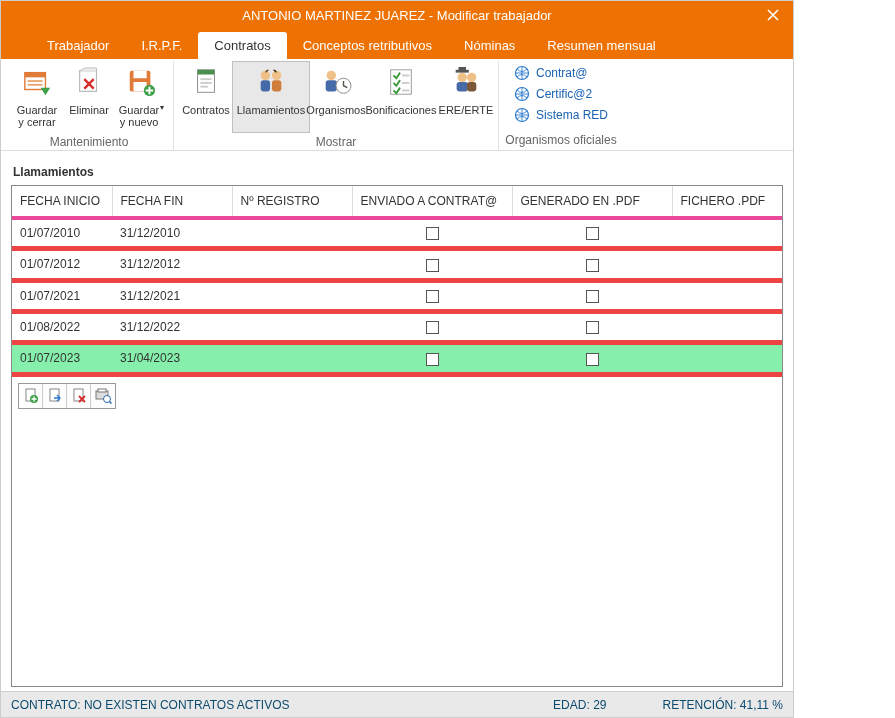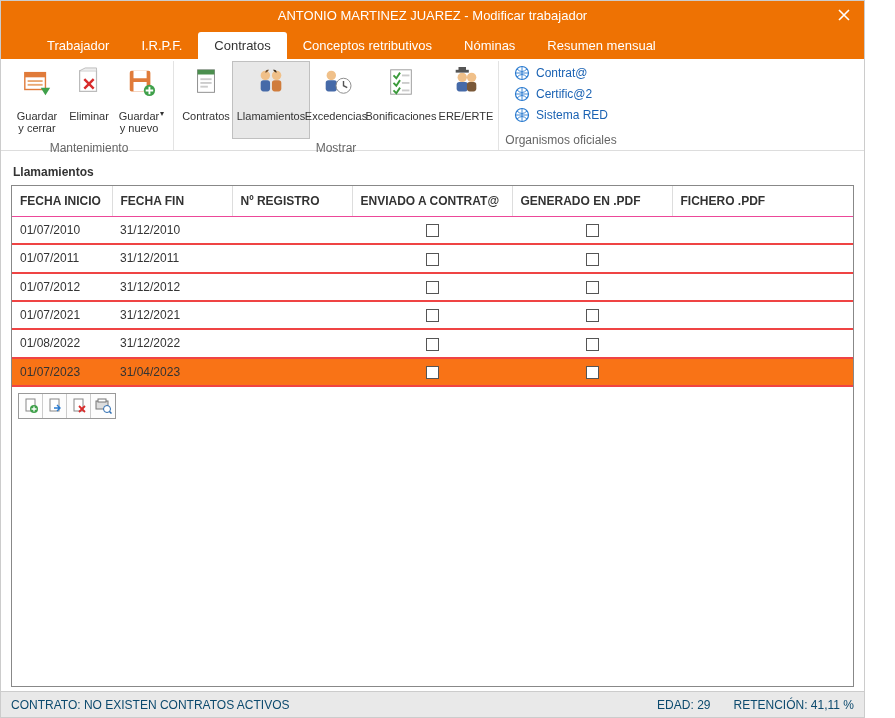--- a/index.html
+++ b/index.html
@@ -1,62 +1,62 @@
 <!DOCTYPE html>
 <html><head>
 <meta charset="utf-8">
 <style>
   * { box-sizing: border-box; }
   html, body { margin: 0; padding: 0; font-family: "Segoe UI", Tahoma, sans-serif; font-size: 12px; color: #333; background: #fff; }
-  .window { width: 865px; height: 718px; display: flex; flex-direction: column; border: 1px solid #ccc; position: relative; overflow: hidden; }
+  .window { width: 794px; height: 718px; display: flex; flex-direction: column; border: 1px solid #ccc; position: relative; overflow: hidden; }
 
   
   .titlebar { background: #ee7203; color: #fff; height: 28px; display: flex; align-items: center; justify-content: center; position: relative; }
   .titlebar .title { font-size: 13px; }
   .titlebar .close { position: absolute; right: 0; top: 0; width: 40px; height: 28px; display: flex; align-items: center; justify-content: center; font-size: 16px; cursor: pointer; }
 
   
   .tabsbar { background: #ee7203; display: flex; align-items: flex-end; height: 30px; padding-left: 30px; }
   .tab { color: #fff; padding: 6px 16px 6px 16px; font-size: 13px; cursor: pointer; }
   .tab.active { background: #fff; color: #333; border-radius: 3px 3px 0 0; }
 
   
   .ribbon { background: #fff; border-bottom: 1px solid #ddd; display: flex; gap: 0; height: 92px; padding: 2px 4px 0 4px; }
   .ribbon-group { display: flex; flex-direction: column; align-items: center; padding: 0 6px; border-right: 1px solid #e3e3e3; }
   .ribbon-group:last-child { border-right: none; }
   .ribbon-buttons { display: flex; align-items: flex-start; flex: 1; }
-  .ribbon-button { display: flex; flex-direction: column; align-items: center; justify-content: flex-start; width: 52px; padding: 4px 2px 2px 2px; cursor: pointer; text-align: center; line-height: 1.1; font-size: 11px; gap: 12px; border: 1px solid transparent; }
+  .ribbon-button { display: flex; flex-direction: column; align-items: center; justify-content: flex-start; width: 52px; padding: 4px 2px 2px 2px; cursor: pointer; text-align: center; line-height: 1.1; font-size: 11px; gap: 6px; border: 1px solid transparent; }
   .ribbon-button.selected { background: #e8e8e8; border-color: #c0c0c0; }
   .ribbon-button.wide { width: 78px; }
   .ribbon-button .icon { width: 32px; height: 32px; display: flex; align-items: center; justify-content: center; }
   .ribbon-button .lbl { min-height: 26px; display: flex; align-items: flex-start; justify-content: center; }
   .ribbon-group-label { font-size: 12px; color: #666; padding: 2px 0 3px 0; }
   .ribbon-links { display: flex; flex-direction: column; justify-content: flex-start; gap: 1px; padding: 2px 6px; }
   .ribbon-link { display: flex; align-items: center; gap: 6px; color: #1a62b3; font-size: 12px; cursor: pointer; padding: 1px 2px; border: 1px solid transparent; }
 
   
   .content { flex: 1; padding: 8px 10px 4px 10px; display: flex; flex-direction: column; overflow: hidden; }
   .section-title { font-weight: bold; font-size: 12px; margin: 6px 0 6px 2px; }
   .grid-wrapper { border: 1px solid #888; flex: 1; display: flex; flex-direction: column; overflow: hidden; background: #fff; }
   table.grid { border-collapse: collapse; width: 100%; table-layout: fixed; }
-  table.grid th { text-align: left; font-weight: bold; font-size: 12px; padding: 8px 8px; border-right: 1px solid #ddd; border-bottom: 1px solid #ec4899; background: #fff; }
+  table.grid th { text-align: left; font-weight: normal; font-size: 12px; padding: 8px 8px; border-right: 1px solid #ddd; border-bottom: 4px solid #ec4899; background: #fff; }
   table.grid th:last-child { border-right: none; }
-  table.grid td { padding: 6px 8px; border-bottom: 2px solid #ef4444; font-size: 12px; }
-  table.grid tr.selected td { background: #f97316; }
+  table.grid td { padding: 6px 8px; border-bottom: 5px solid #ef4444; font-size: 12px; }
+  table.grid tr.selected td { background: #86efac; }
   .chk { display: inline-block; width: 13px; height: 13px; border: 1px solid #555; background: #fff; vertical-align: middle; }
   .center { text-align: center; }
 
   
   .row-toolbar { display: flex; gap: 0; border: 1px solid #999; background: #fdfdfd; width: max-content; margin: 6px; }
   .row-toolbar .btn { width: 24px; height: 24px; display: flex; align-items: center; justify-content: center; cursor: pointer; border-right: 1px solid #ccc; }
   .row-toolbar .btn:last-child { border-right: none; }
 
   
   .statusbar { background: #e9e9e9; border-top: 1px solid #ccc; height: 26px; display: flex; align-items: center; justify-content: space-between; padding: 0 10px; font-size: 12px; color: #0c4a6e; }
-  .statusbar .right { display: flex; gap: 23px; }
+  .statusbar .right { display: flex; gap: 56px; }
 
   
   svg { display: block; }
 </style>
 </head>
 <body>
 
 <div class="window">
 
   <div class="titlebar">
@@ -153,21 +153,21 @@
         </div>
         <div class="ribbon-button">
           <span class="icon">
             <svg width="32" height="30" viewBox="0 0 34 32">
               <circle cx="12" cy="9" r="5" fill="#f0c089"></circle>
               <rect x="6" y="14" width="12" height="12" rx="3" fill="#466aa8"></rect>
               <circle cx="25" cy="20" r="8" fill="#fff" stroke="#888"></circle>
               <path d="M25 15 L25 20 L29 22" stroke="#555" stroke-width="1.5" fill="none"></path>
             </svg>
           </span>
-          <span class="lbl">Excedencias</span>
+          <span class="lbl">Organismos</span>
         </div>
         <div class="ribbon-button wide">
           <span class="icon">
             <svg width="30" height="30" viewBox="0 0 32 32">
               <rect x="5" y="3" width="22" height="26" fill="#fff" stroke="#999"></rect>
               <path d="M8 9 L11 12 L15 6" stroke="#3a9a3a" stroke-width="2" fill="none"></path>
               <path d="M8 17 L11 20 L15 14" stroke="#3a9a3a" stroke-width="2" fill="none"></path>
               <path d="M8 25 L11 28 L15 22" stroke="#3a9a3a" stroke-width="2" fill="none"></path>
               <rect x="17" y="8" width="8" height="2" fill="#ccc"></rect>
               <rect x="17" y="16" width="8" height="2" fill="#ccc"></rect>
@@ -254,28 +254,20 @@
         <tbody id="grid-body">
             <tr>
               <td>01/07/2010</td>
               <td>31/12/2010</td>
               <td></td>
               <td class="center"><span class="chk"></span></td>
               <td class="center"><span class="chk"></span></td>
               <td></td>
             </tr>
             <tr>
-              <td>01/07/2011</td>
-              <td>31/12/2011</td>
-              <td></td>
-              <td class="center"><span class="chk"></span></td>
-              <td class="center"><span class="chk"></span></td>
-              <td></td>
-            </tr>
-            <tr>
               <td>01/07/2012</td>
               <td>31/12/2012</td>
               <td></td>
               <td class="center"><span class="chk"></span></td>
               <td class="center"><span class="chk"></span></td>
               <td></td>
             </tr>
             <tr>
               <td>01/07/2021</td>
               <td>31/12/2021</td>

